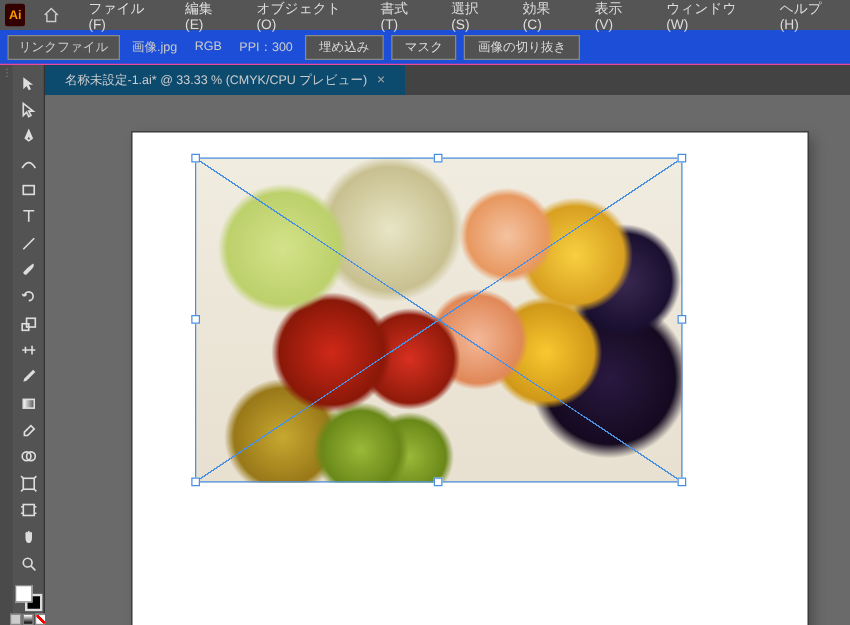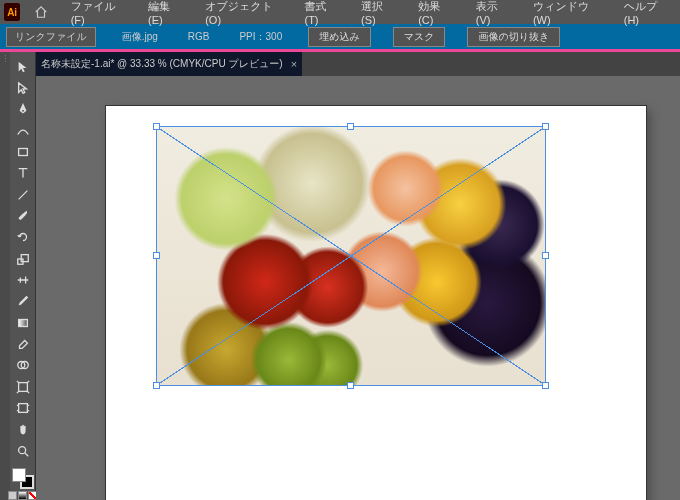--- a/index.html
+++ b/index.html
@@ -5,21 +5,21 @@
   * { box-sizing: border-box; margin: 0; padding: 0; font-family: "Segoe UI", Arial, sans-serif; }
   body { width: 680px; height: 500px; background: #4a4a4a; overflow: hidden; }
   
   
   .menubar { height: 24px; background: #555; display: flex; align-items: center; padding: 0 4px; gap: 8px; color: #ddd; font-size: 11px; }
   .app-icon { width: 18px; height: 18px; background: #330000; color: #ff9a00; display: flex; align-items: center; justify-content: center; font-weight: bold; font-size: 10px; border-radius: 2px; }
   .home-icon { width: 16px; height: 16px; display: flex; align-items: center; justify-content: center; color: #ccc; margin: 0 6px; }
   .menu-item { padding: 3px 8px; cursor: pointer; }
   
   
-  .controlbar { height: 28px; background: #0369a1; display: flex; align-items: center; padding: 0 6px; gap: 22px; color: #ccc; font-size: 10px; border-bottom: 3px solid #ec4899; }
+  .controlbar { height: 28px; background: #1d4ed8; display: flex; align-items: center; padding: 0 6px; gap: 6px; color: #ccc; font-size: 10px; border-bottom: 1px solid #ec4899; }
   .link-label { border: 1px solid #888; padding: 2px 8px; font-size: 10px; background: #525252; }
   .info-text { padding: 0 4px; white-space: nowrap; text-align: center; }
   .ctrl-btn { border: 1px solid #888; background: #525252; color: #ddd; padding: 2px 10px; font-size: 10px; cursor: pointer; white-space: nowrap; }
   .highlight-box { border: 2px solid #d00000; padding: 1px; }
   .dropdown-caret { margin-left: 2px; font-size: 8px; }
   
   
   .main { display: flex; height: calc(100% - 52px); }
   
   
@@ -33,21 +33,21 @@
   .tool.fill svg { fill: #ddd; stroke: none; }
   .swatches { margin-top: 6px; position: relative; width: 22px; height: 22px; }
   .swatch-stroke { position: absolute; right: 0; bottom: 0; width: 14px; height: 14px; border: 2px solid #ddd; background: #000; }
   .swatch-fill { position: absolute; left: 0; top: 0; width: 14px; height: 14px; background: #fff; border: 1px solid #888; }
   .mini-swatches { margin-top: 2px; display: flex; gap: 1px; }
   .mini-sw { width: 9px; height: 9px; border: 1px solid #888; }
   
   
   .canvas-area { flex: 1; background: #4a4a4a; display: flex; flex-direction: column; }
   .tabbar { height: 24px; background: #434343; display: flex; align-items: center; }
-  .doc-tab { height: 100%; background: #0f172a; color: #ccc; font-size: 10px; display: flex; align-items: center; padding: 0 5px; gap: 8px; cursor: pointer; }
+  .doc-tab { height: 100%; background: #0c4a6e; color: #ccc; font-size: 10px; display: flex; align-items: center; padding: 0 16px; gap: 8px; cursor: pointer; }
   .tab-close { color: #aaa; font-size: 11px; cursor: pointer; }
   .viewport { flex: 1; background: #6a6a6a; position: relative; overflow: hidden; }
   .artboard { position: absolute; left: 70px; top: 30px; width: 540px; height: 400px; background: #fff; box-shadow: 0 0 0 1px #333, 4px 4px 10px rgba(0,0,0,0.3); }
   
   
   .placed { position: absolute; left: 120px; top: 50px; width: 390px; height: 260px; }
   .placed-img { width: 100%; height: 100%; background:
     radial-gradient(circle at 18% 28%, #d4e28a 0, #bcd06b 12%, transparent 14%),
     radial-gradient(circle at 40% 22%, #e8e5c5 0, #c8c090 16%, transparent 19%),
     radial-gradient(circle at 64% 24%, #f4c2a0 0, #e89860 10%, transparent 12%),

